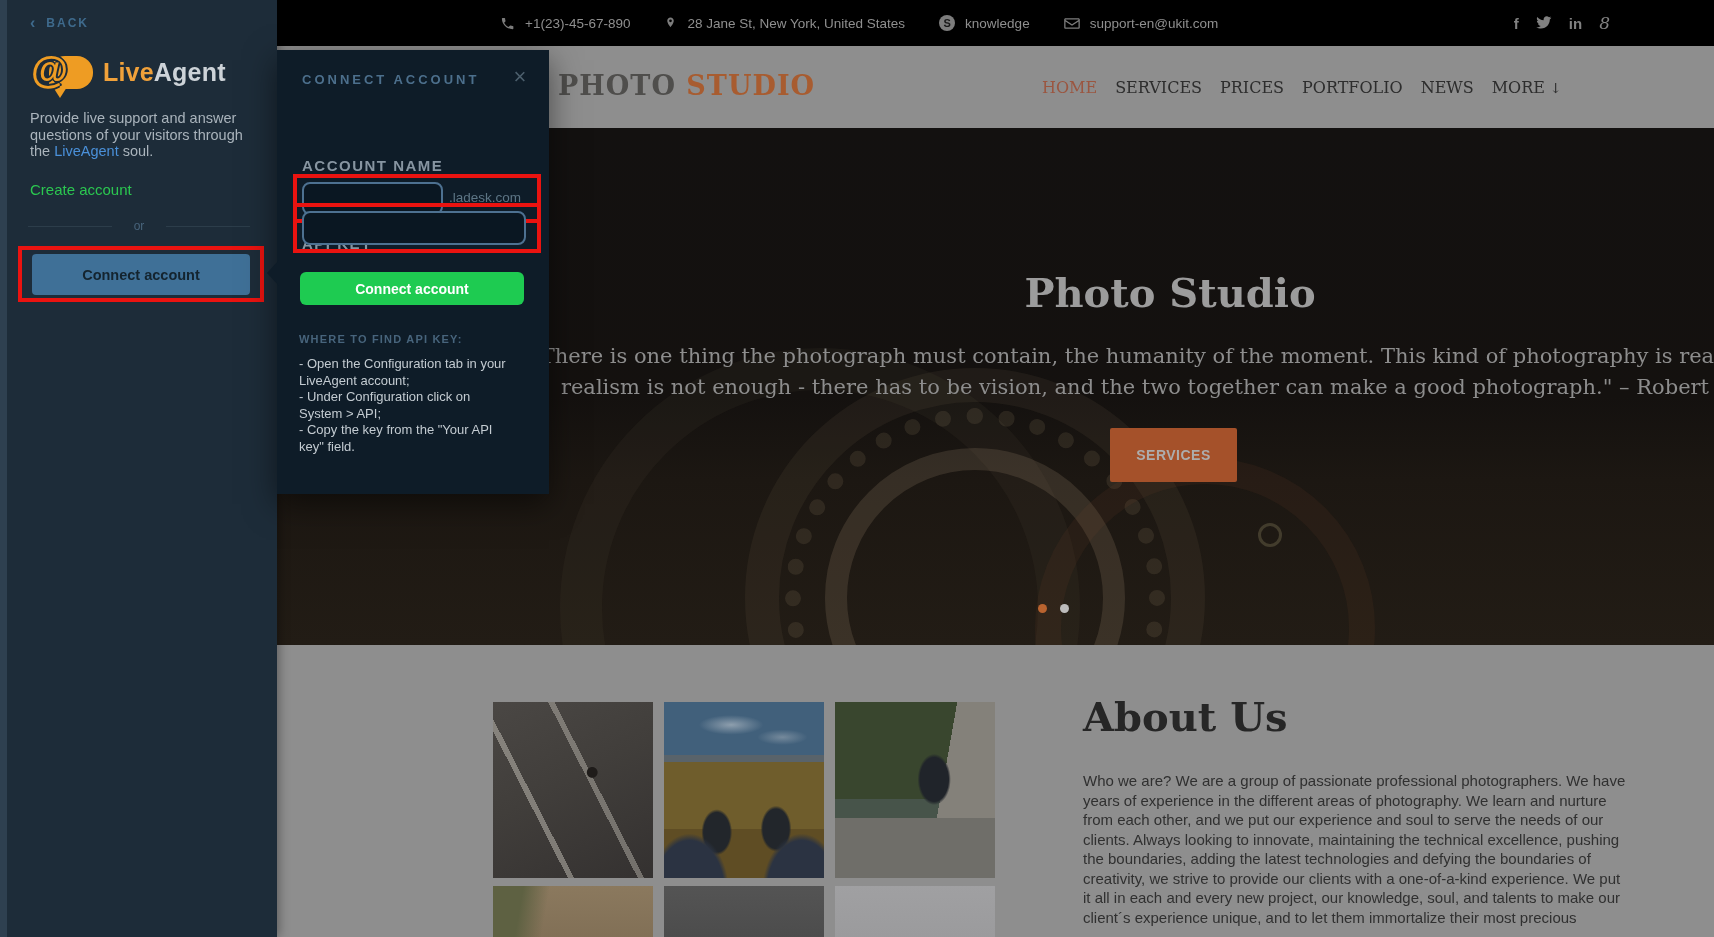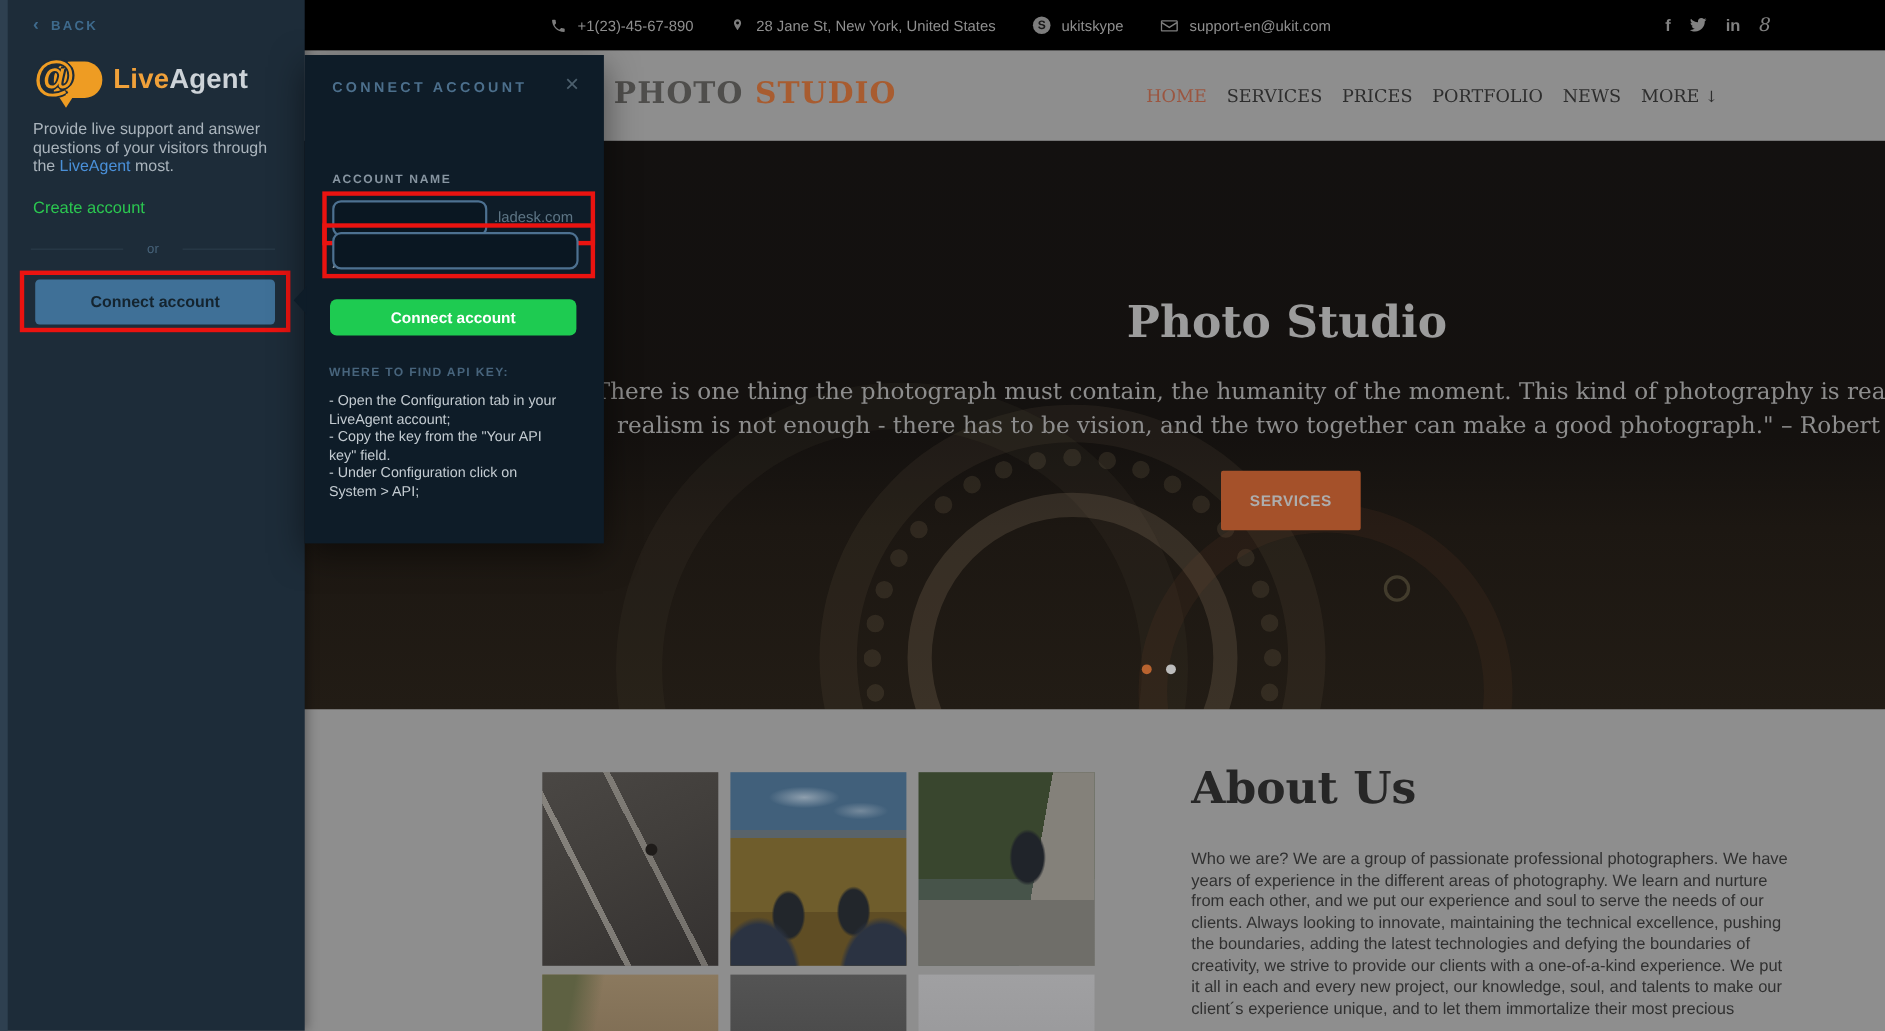--- a/index.html
+++ b/index.html
@@ -121,21 +121,21 @@
   
   #popup { position:absolute; left:277px; top:50px; width:272px; height:444px; background:#0e1c28;
     box-shadow:0 10px 30px rgba(0,0,0,0.5); color:#c3cbd1; }
   .popup-arrow { position:absolute; left:-10px; top:210px; width:0; height:0;
     border-top:13px solid transparent; border-bottom:13px solid transparent; border-right:12px solid #0e1c28; }
   .popup-title { position:absolute; left:25px; top:22px; font-size:13px; font-weight:bold;
     letter-spacing:3px; color:#4c6f8c; }
   .popup-close { position:absolute; right:16px; top:14px; width:26px; height:26px; background:none; border:none;
     color:#4c5f6d; font-size:22px; line-height:26px; text-align:center; cursor:pointer;
     font-family:"Liberation Sans", sans-serif; }
-  .field-label { position:absolute; left:25px; font-size:11px; font-weight:bold; letter-spacing:1.5px; color:#8795a1; }
+  .field-label { position:absolute; left:25px; font-size:15px; font-weight:bold; letter-spacing:1.5px; color:#8795a1; }
   .lbl-account { top:107px; } .lbl-api { top:185px; }
   .hl-input1 { left:16px; top:124px; width:248px; height:49px; }
   .hl-input2 { left:16px; top:153px; width:248px; height:50px; }
   .popup-input { position:absolute; background:#0a1722; border:2px solid #4d7191; border-radius:8px;
     color:#d7dde2; font-size:14px; padding:0 10px; outline:none; }
   .inp-account { left:25px; top:132px; width:141px; height:33px; }
   .inp-api { left:25px; top:161px; width:224px; height:34px; }
   .domain-suffix { position:absolute; left:172px; top:140px; font-size:13.5px; color:#5d7585; }
   .popup-submit { position:absolute; left:23px; top:222px; width:224px; height:33px; background:#1ecb51;
     border:none; border-radius:6px; color:#ffffff; font-weight:bold; font-size:14px;
@@ -165,21 +165,21 @@
       <div class="contact-item">
         <span>
             <svg width="13" height="16" viewBox="0 0 24 24">
               <path d="M12 2C8.7 2 6 4.7 6 8c0 4.5 6 12 6 12s6-7.5 6-12c0-3.3-2.7-6-6-6zm0 8.5A2.5 2.5 0 1 1 12 5.5a2.5 2.5 0 0 1 0 5z"></path>
             </svg>
           </span>
         <span>28 Jane St, New York, United States</span>
       </div>
       <div class="contact-item">
         <span class="skype-badge">S</span>
-        <span>ukitskype</span>
+        <span>knowledge</span>
       </div>
       <div class="contact-item">
         <span>
             <svg width="16" height="13" viewBox="0 0 24 20">
               <path d="M22 2H2C.9 2 0 2.9 0 4v12c0 1.1.9 2 2 2h20c1.1 0 2-.9 2-2V4c0-1.1-.9-2-2-2zm0 2v.5L12 11 2 4.5V4h20zM2 16V7l10 6.5L22 7v9H2z"></path>
             </svg>
           </span>
         <span>support-en@ukit.com</span>
       </div>
     </div>
@@ -244,21 +244,21 @@
     <span>BACK</span>
   </div>
   <div class="la-logo">
     <span class="la-bubble"></span>
     <span class="la-at">@</span>
     <span class="la-text">
       <span class="la-live">Live</span><span class="la-agent">Agent</span>
     </span>
   </div>
   <p class="sb-desc">
-    <span>Provide live support and answer questions of your visitors through the </span><span class="sb-link">LiveAgent</span><span> most.</span>
+    <span>Provide live support and answer questions of your visitors through the </span><span class="sb-link">LiveAgent</span><span> soul.</span>
   </p>
   <span class="sb-create">Create account</span>
   <div class="sb-or">
     <span class="line"></span>
     <span>or</span>
     <span class="line"></span>
   </div>
   <div class="hl-red hl-sidebar-btn"></div>
   <button class="sb-connect-btn">Connect account</button>
 </div>
@@ -275,16 +275,16 @@
 
   <div class="field-label lbl-api">API KEY</div>
   <div class="hl-red hl-input2"></div>
   <input class="popup-input inp-api" type="text" value="" style="">
 
   <button class="popup-submit">Connect account</button>
 
   <div class="help-title">WHERE TO FIND API KEY:</div>
   <div class="help-text">
     <div>- Open the Configuration tab in your LiveAgent account;</div>
+    <div>- Under Configuration click on System &gt; API;</div>
     <div>- Copy the key from the "Your API key" field.</div>
-    <div>- Under Configuration click on System &gt; API;</div>
   </div>
 </div>
 
 </body></html>

